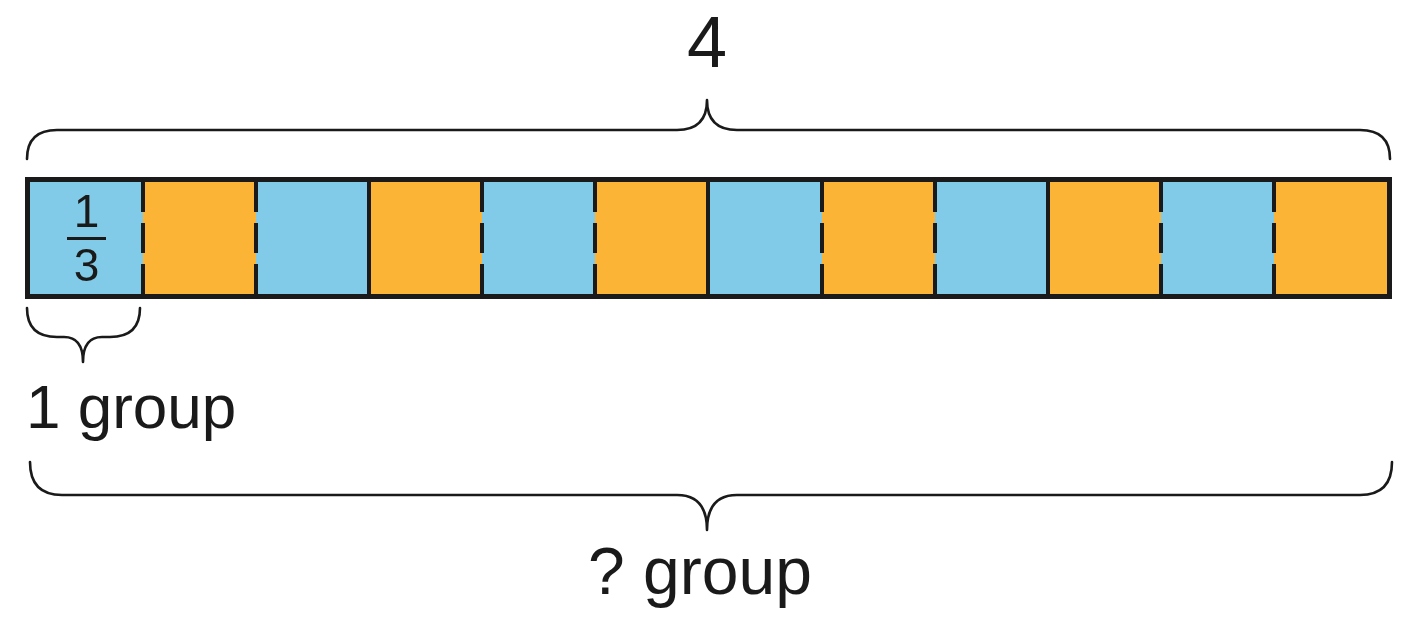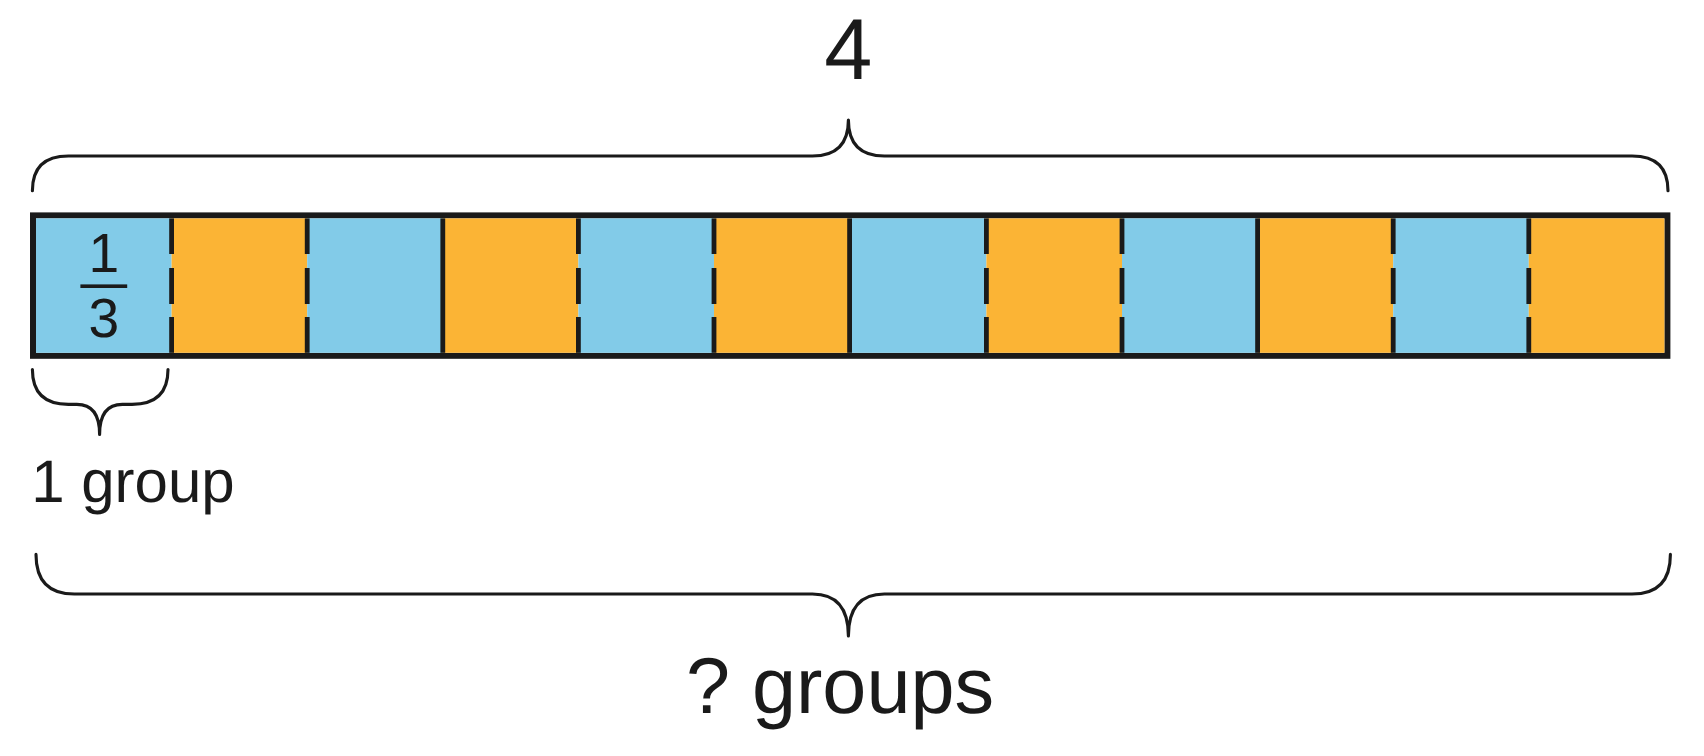--- a/index.html
+++ b/index.html
@@ -55,21 +55,21 @@
     align-items:center;justify-content:center;
     font-size:46px;line-height:1.02;
   }
   .fraction .num{
     border-bottom:3px solid var(--line);
     padding:0 7px 2px;
   }
   .fraction .den{padding-top:2px;}
   .one-group-label{
     position:absolute;left:26px;top:376px;
-    font-size:50px;line-height:1;white-space:nowrap;
+    font-size:62px;line-height:1;white-space:nowrap;
   }
   .question-label{
     position:absolute;left:0;top:538px;width:1400px;
     text-align:center;font-size:66px;line-height:1;white-space:nowrap;
   }
 </style>
 </head>
 <body>
 
 <div class="stage">
@@ -122,15 +122,15 @@
       <div class="cell" style="background: rgb(251, 180, 53);"></div>
     </div>
 
   <div class="fraction">
     <span class="num">1</span>
     <span class="den">3</span>
   </div>
 
   <div class="one-group-label">1 group</div>
 
-  <div class="question-label">? groups</div>
+  <div class="question-label">? group</div>
 
 </div>
 
 </body></html>

